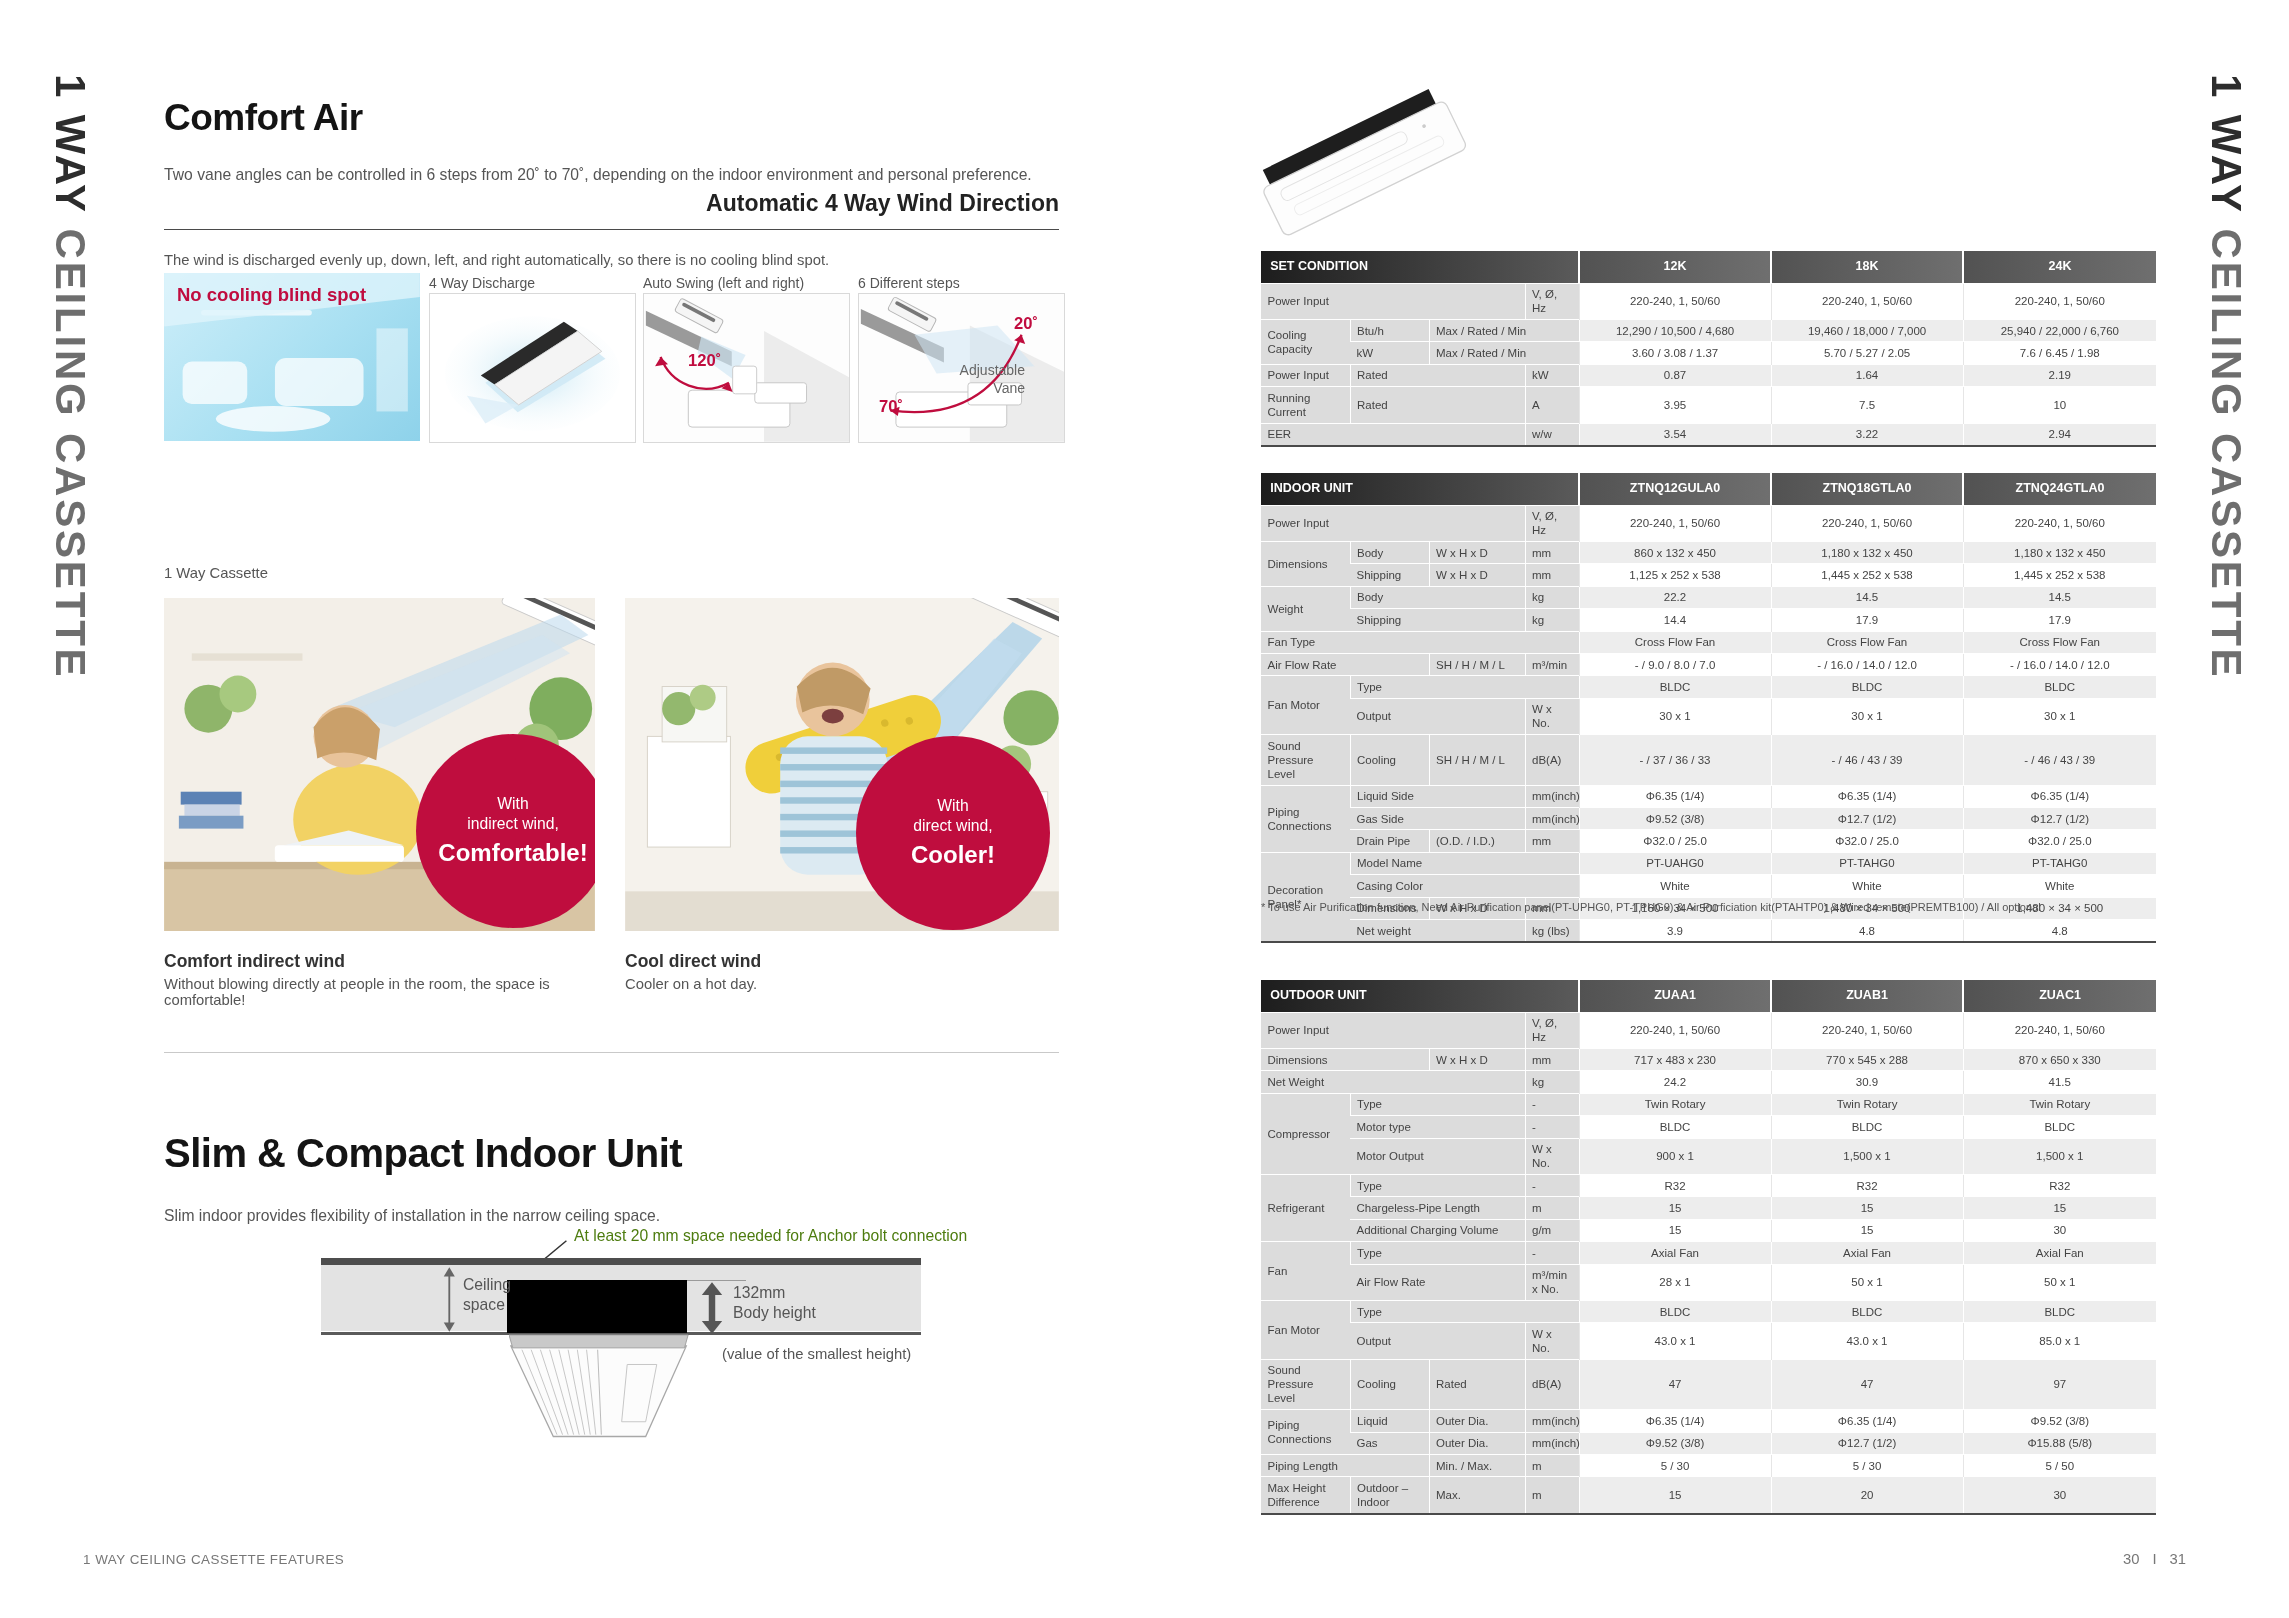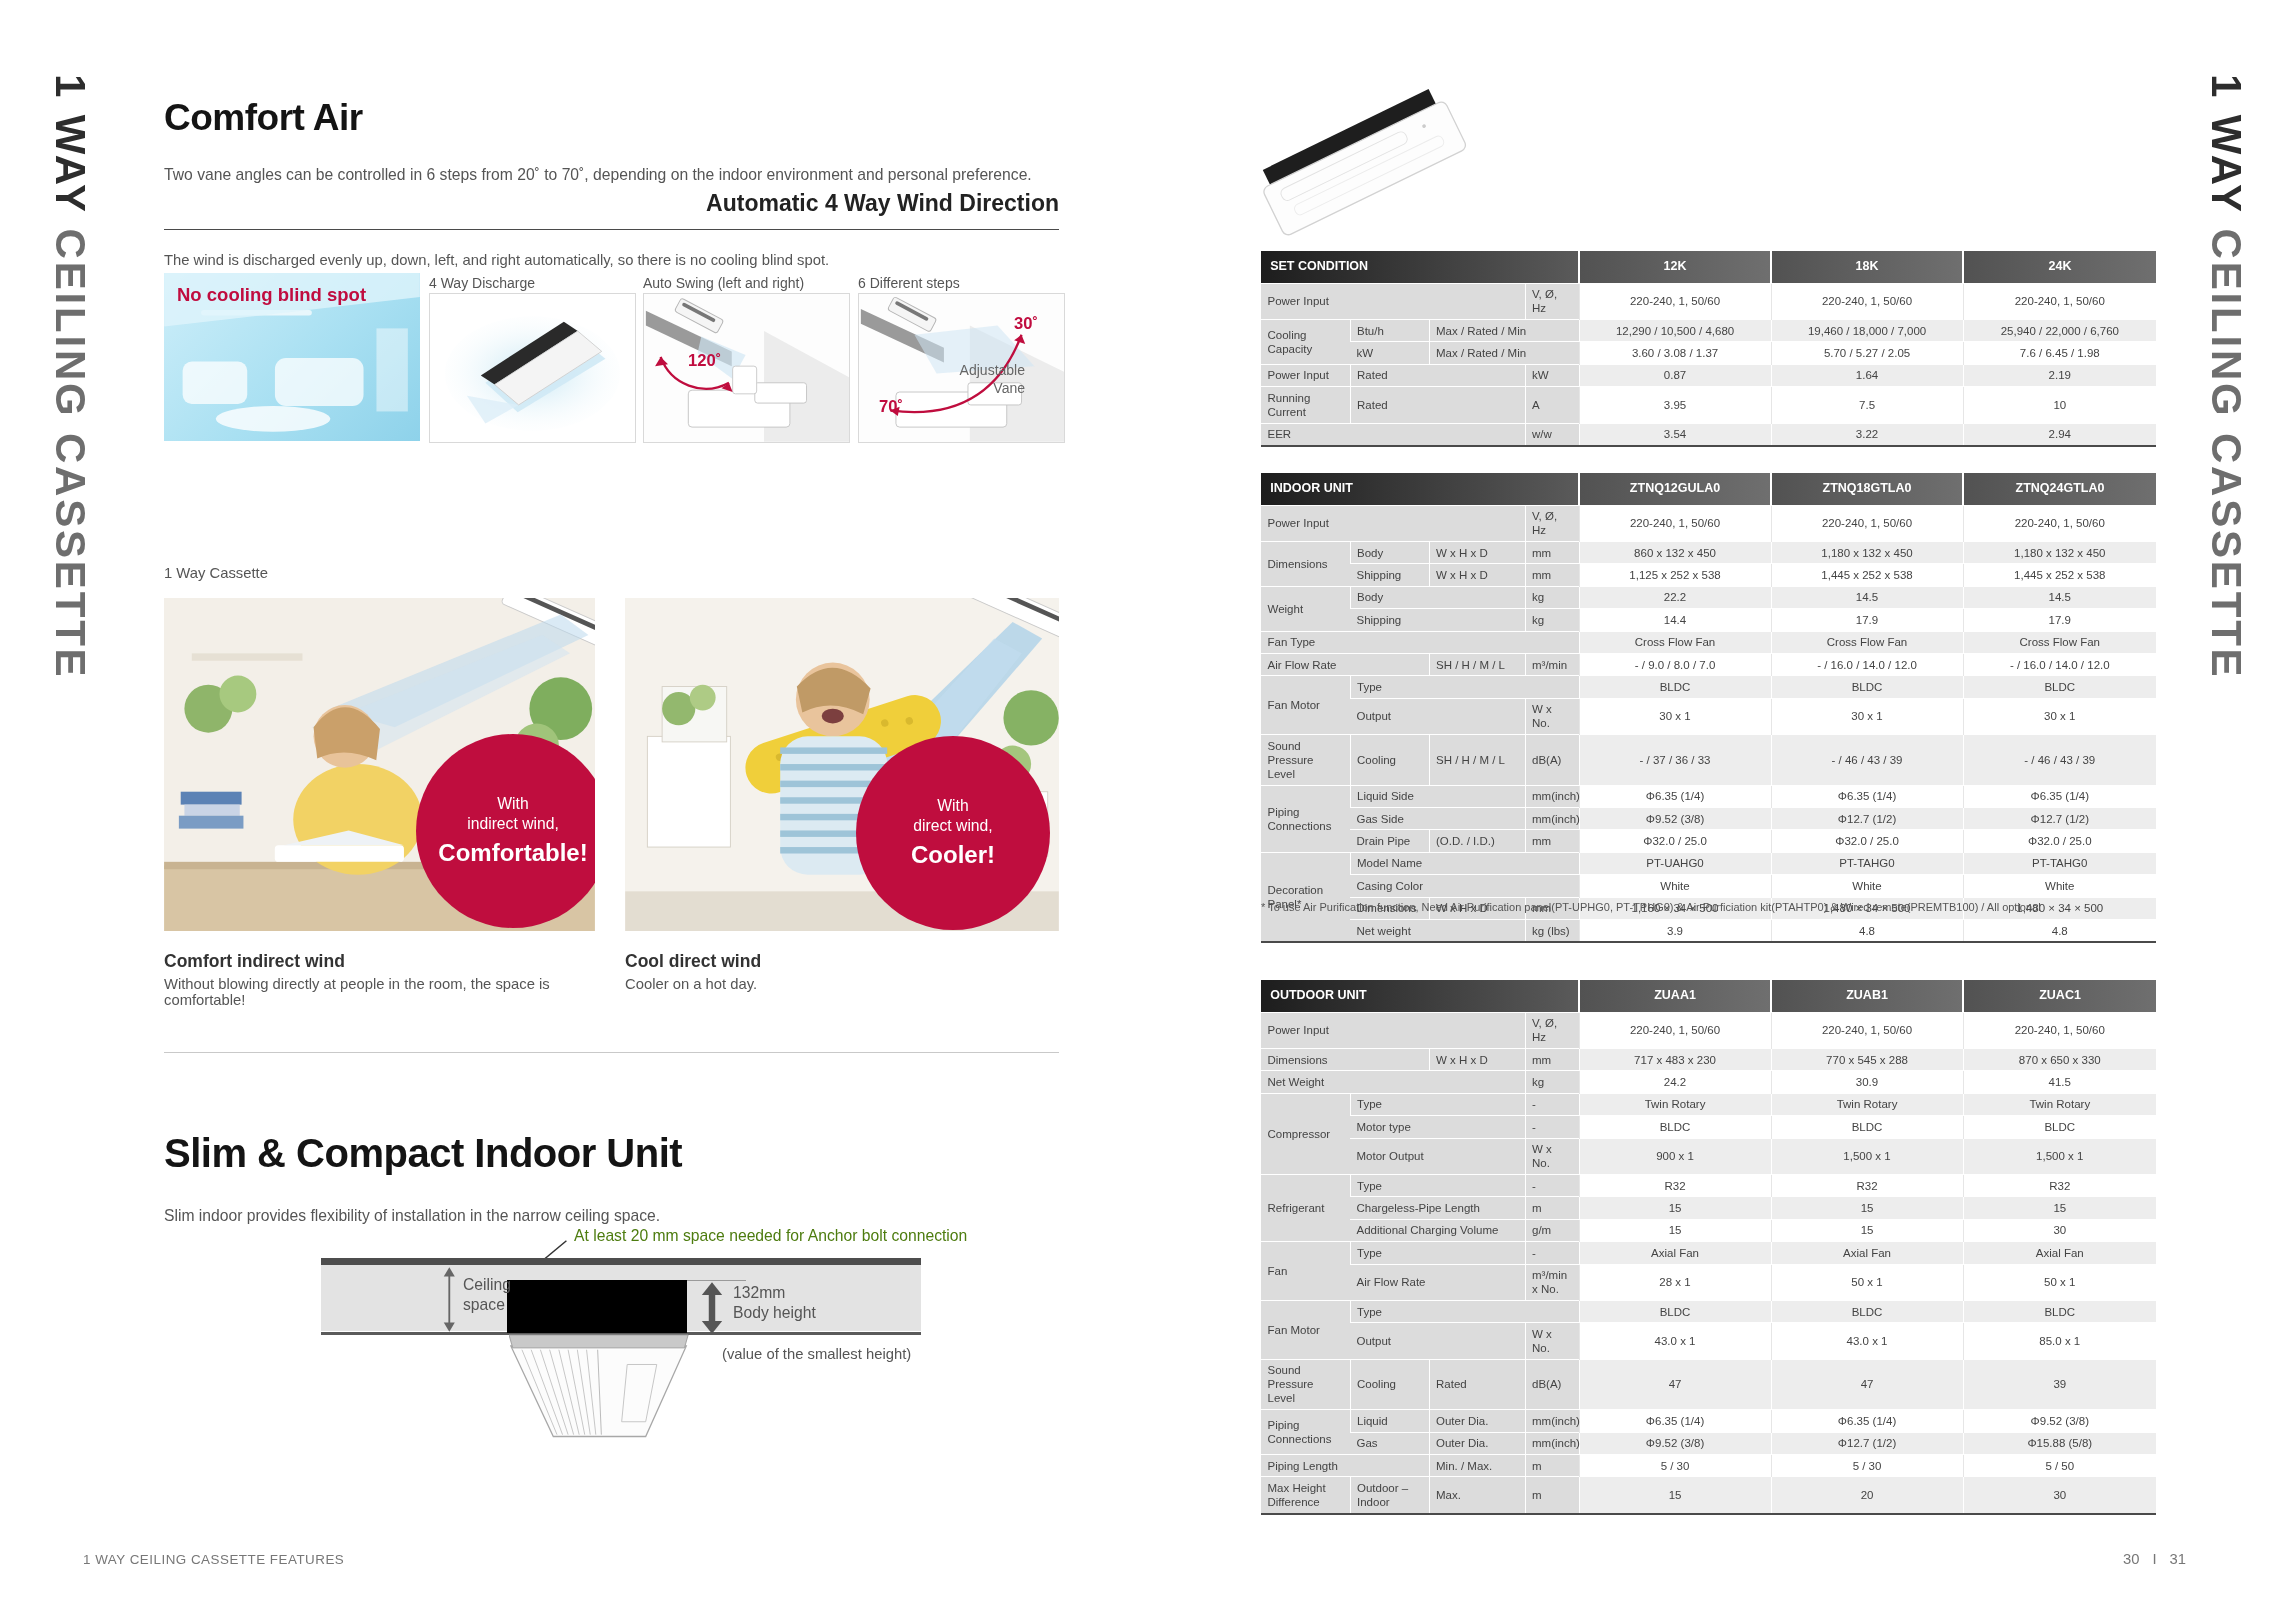--- a/index.html
+++ b/index.html
@@ -146,21 +146,21 @@
         <rect x="32" y="15" width="40" height="4" rx="2" fill="#777"></rect>
       </g>
       <polygon points="60,44 150,34 190,78 84,86" fill="#cfe6f4" opacity="0.55"></polygon>
       <rect x="40,104" y="104" width="0" height="0" fill="none"></rect>
       <rect x="40" y="106" width="120" height="38" rx="4" fill="#ffffff" stroke="#c3c3c3"></rect>
       <rect x="118" y="96" width="58" height="24" rx="3" fill="#ffffff" stroke="#c3c3c3"></rect>
       <path d="M 34,126 Q 140,140 176,44" fill="none" stroke="#bf0d3e" stroke-width="2.5"></path>
       <polygon points="176,44 168,50 180,54" fill="#bf0d3e"></polygon>
       <polygon points="34,126 44,122 42,132" fill="#bf0d3e"></polygon>
     </svg>
-    <span class="angle-red" style="left:155px;top:20px;">30˚</span>
+    <span class="angle-red" style="left:155px;top:20px;">20˚</span>
     <span class="angle-red" style="left:20px;top:103px;">70˚</span>
     <span class="vane-label" style="left:87px;top:52px;width:79px;">Adjustable
 Vane</span>
   </div>
 
   <span class="small-label" style="left:164px;top:565px;font-size:14.8px;">1 Way Cassette</span>
 
   <div class="photo" style="left:164px;top:598px;width:431px;height:333px;">
     <svg width="431" height="333" viewBox="0 0 467 361">
       <rect width="467" height="361" fill="#f3efe8"></rect>
@@ -638,21 +638,21 @@
             <td class="val">43.0 x 1</td>
             <td class="val">85.0 x 1</td>
           </tr>
           <tr>
             <th class="lab">Sound Pressure Level</th>
             <th class="lab">Cooling</th>
             <th class="lab">Rated</th>
             <th class="lab">dB(A)</th>
             <td class="val">47</td>
             <td class="val">47</td>
-            <td class="val">39</td>
+            <td class="val">97</td>
           </tr>
           <tr>
             <th class="lab" rowspan="2">Piping Connections</th>
             <th class="lab">Liquid</th>
             <th class="lab">Outer Dia.</th>
             <th class="lab">mm(inch)</th>
             <td class="val">Φ6.35 (1/4)</td>
             <td class="val">Φ6.35 (1/4)</td>
             <td class="val">Φ9.52 (3/8)</td>
           </tr>

